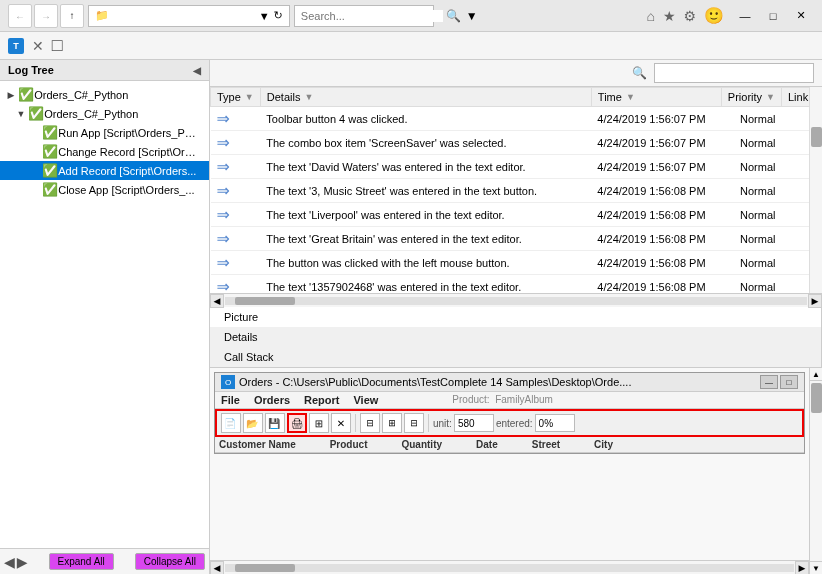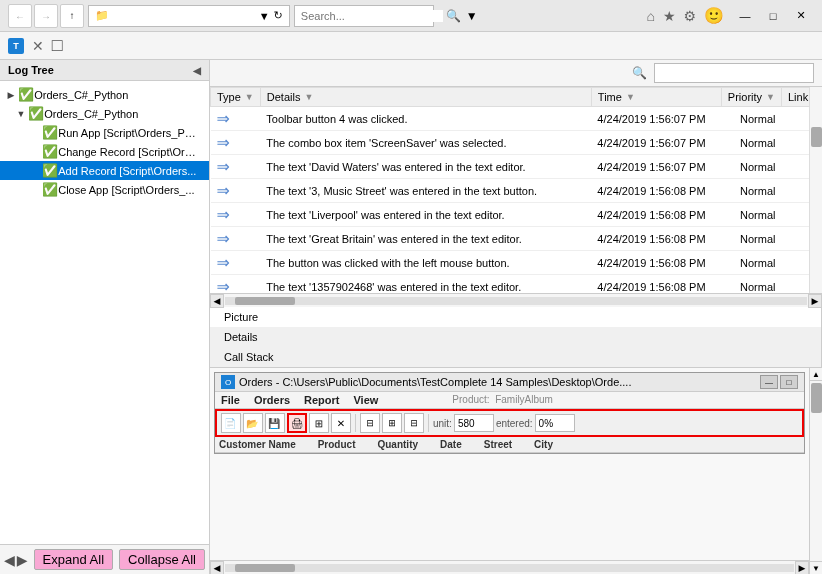--- a/index.html
+++ b/index.html
@@ -105,22 +105,22 @@
       border-top: 1px solid #ccc;
       padding: 4px;
       display: flex;
       gap: 4px;
       align-items: center;
       background: #f5f5f5;
       justify-content: space-between;
     }
     .left-scroll { display: flex; gap: 2px; }
     .expand-btn {
-      border: 1px solid #adadad; background: #f9a8d4; padding: 2px 8px;
-      font-size: 13px; cursor: pointer; border-radius: 2px;
+      border: 1px solid #adadad; background: #d946ef; padding: 2px 8px;
+      font-size: 10px; cursor: pointer; border-radius: 2px;
     }
 
     
     .right-panel {
       flex: 1;
       display: flex;
       flex-direction: column;
       background: #fff;
       overflow: hidden;
     }
@@ -272,21 +272,21 @@
       display: flex; align-items: center; justify-content: center; cursor: pointer; font-size: 10px;
     }
     .tool-separator { width: 1px; height: 18px; background: #ccc; margin: 0 2px; }
     .tool-text-input { border: 1px solid #bbb; height: 18px; width: 40px; font-size: 10px; padding: 0 3px; }
     .tool-label { font-size: 10px; color: #555; }
     .orders-data-header {
       background: #f0f0f0;
       display: flex;
       border-bottom: 1px solid #ccc;
       padding: 2px 4px;
-      gap: 22px;
+      gap: 34px;
     }
     .data-col-header { font-size: 10px; font-weight: 600; color: #333; }
 
     .bottom-h-scroll {
       height: 14px;
       background: #f5f5f5;
       border-top: 1px solid #ccc;
       position: relative;
       display: flex;
       align-items: center;

